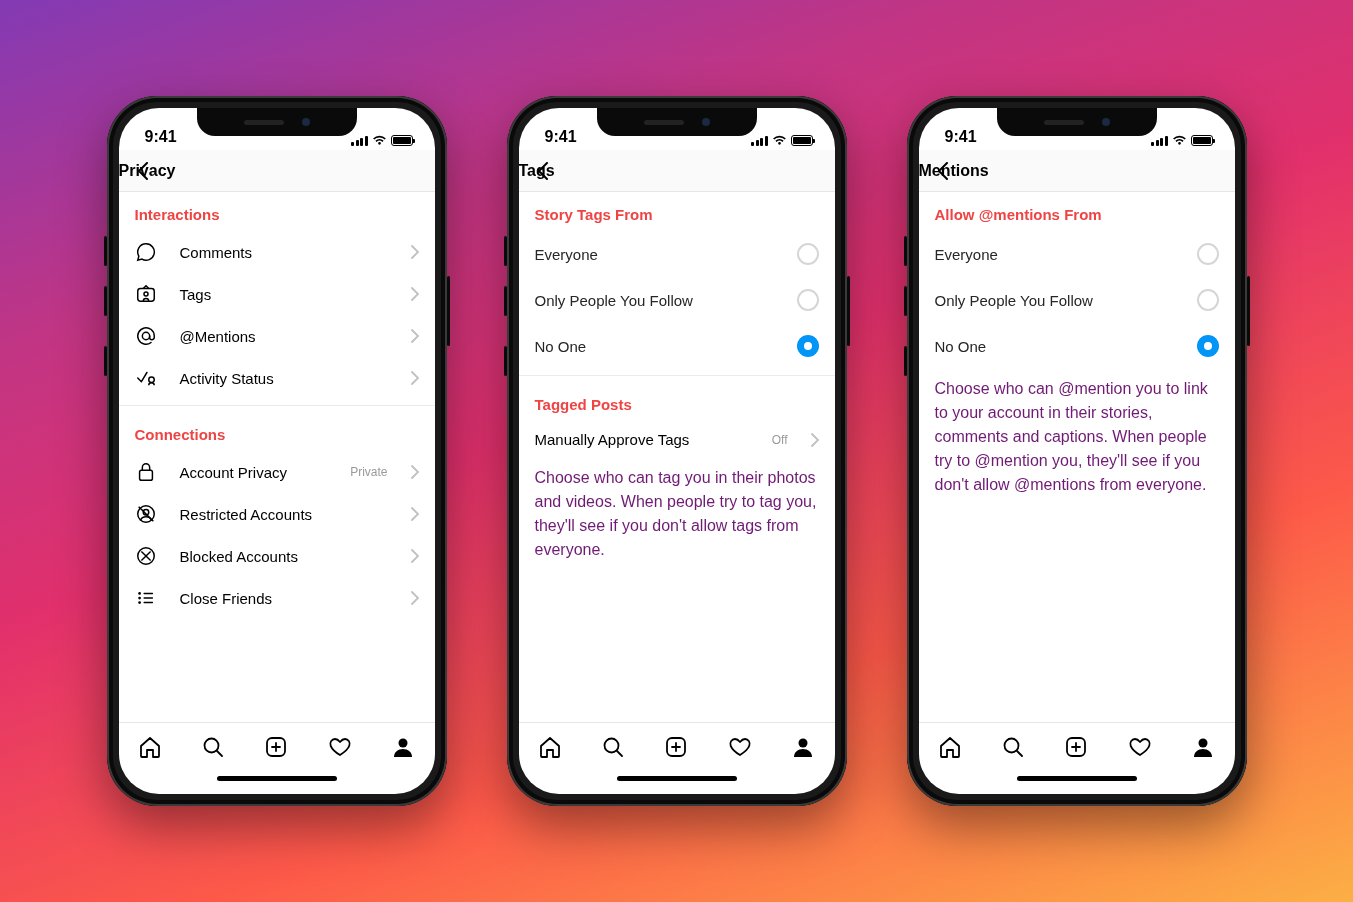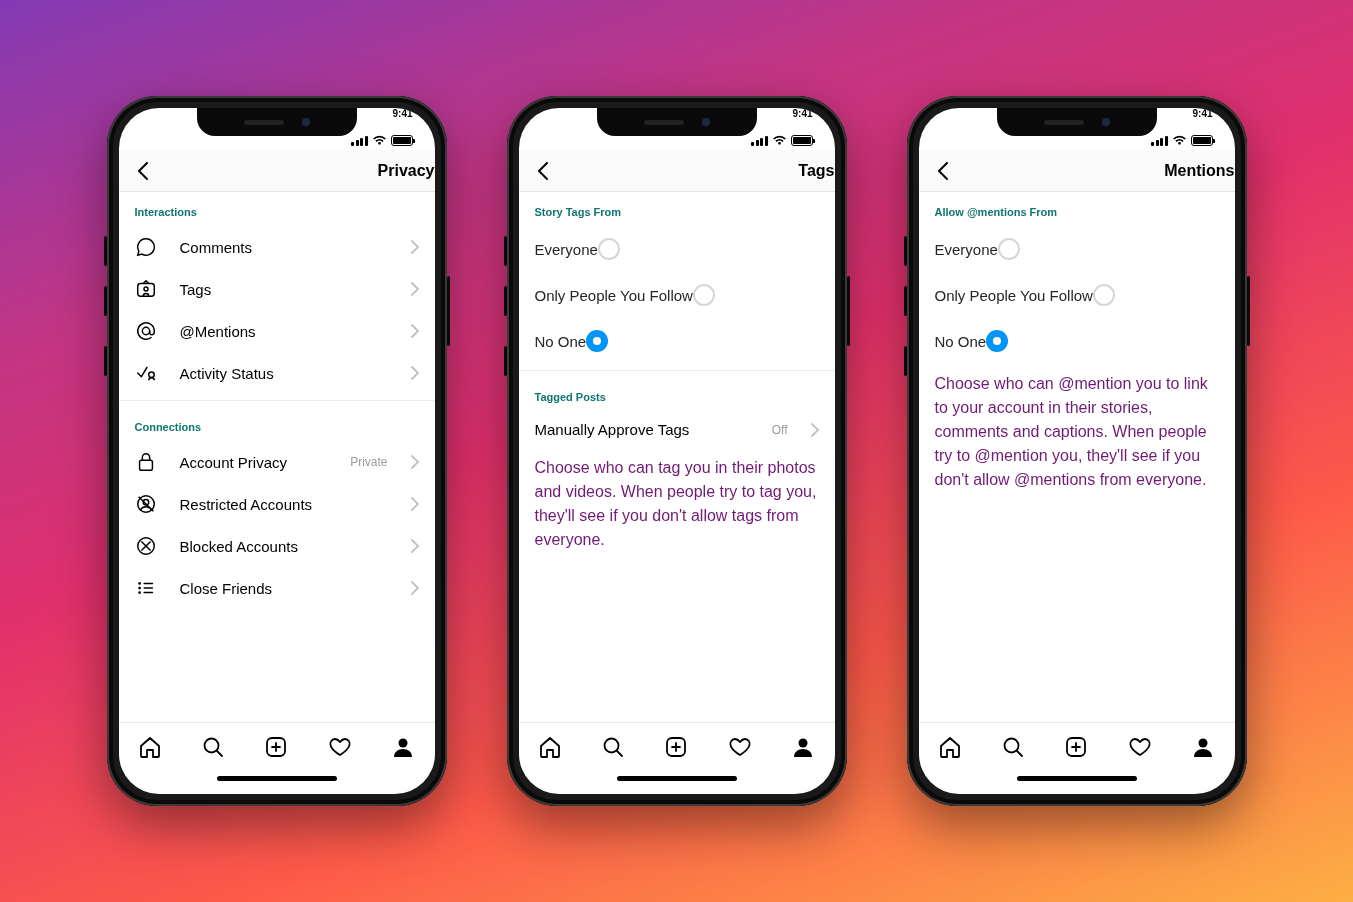--- a/index.html
+++ b/index.html
@@ -65,24 +65,23 @@
   .notch .speaker { width:40px; height:5px; background:#222; border-radius:3px; }
   .notch .cam { width:8px; height:8px; background:#1a2a40; border-radius:50%; margin-left:10px;}
 
   
   .status-bar {
     height: 42px;
     display:flex;
     justify-content:space-between;
     align-items:flex-end;
     padding: 0 22px 4px 26px;
-    font-size: 10px;
+    font-size: 16px;
     font-weight: 600;
     color:#000;
-    flex-direction:column;
   }
   .status-right { display:flex; align-items:center; gap:4px; }
   .signal { display:flex; align-items:flex-end; gap:1.5px; }
   .signal span { width:3px; background:#000; border-radius:1px;}
   .signal span:nth-child(1){height:4px;}
   .signal span:nth-child(2){height:6px;}
   .signal span:nth-child(3){height:8px;}
   .signal span:nth-child(4){height:10px;}
   .wifi-ic { width:15px; height:11px; position:relative; }
   .wifi-ic svg { width:15px; height:11px; }
@@ -90,59 +89,60 @@
   .battery::after { content:""; position:absolute; right:-3px; top:3px; width:2px; height:4px; background:#000; border-radius:0 1px 1px 0;}
   .battery .fill { position:absolute; left:1px; top:1px; bottom:1px; right:1px; background:#000; border-radius:1px;}
 
   
   .nav-header {
     height: 42px;
     background:#fafafa;
     border-bottom:1px solid #e6e6e6;
     display:flex;
     align-items:center;
-    justify-content:flex-end;
+    justify-content:flex-start;
     position:relative;
     font-size:16px;
     font-weight:600;
   }
   .nav-back {
     position:absolute;
     left:12px;
     top:50%;
     transform:translateY(-50%);
     width:24px; height:24px;
     display:flex; align-items:center; justify-content:center;
     cursor:pointer;
   }
 
   .content { flex:1; overflow-y:auto; background:#fff; }
 
   .section-title {
     padding: 14px 16px 8px 16px;
-    font-size: 11px;
+    font-size: 15px;
     font-weight: 700;
-    color:#0f766e;
+    color:#ef4444;
   }
   .list-row {
     display:flex;
     align-items:center;
     padding: 10px 16px;
     gap:23px;
     cursor:pointer;
   }
   .list-row .ic { width:22px; height:22px; flex-shrink:0; display:flex; align-items:center; justify-content:center;}
   .list-row .lbl { flex:1; font-size:15px; color:#000; }
   .list-row .val { font-size:12px; color:#9a9a9a; }
   .chev { color:#c0c0c0; }
   .divider { height:1px; background:#ececec; margin:6px 0; }
 
   .radio-row {
     display:flex;
     align-items:center;
+    justify-content:space-between;
     padding: 12px 16px;
     cursor:pointer;
   }
   .radio-row .lbl { font-size:15px; color:#262626; }
   .radio {
     width:22px; height:22px; border-radius:50%;
     border:2px solid #d6d6d6;
     box-sizing:border-box;
     position:relative;
   }

